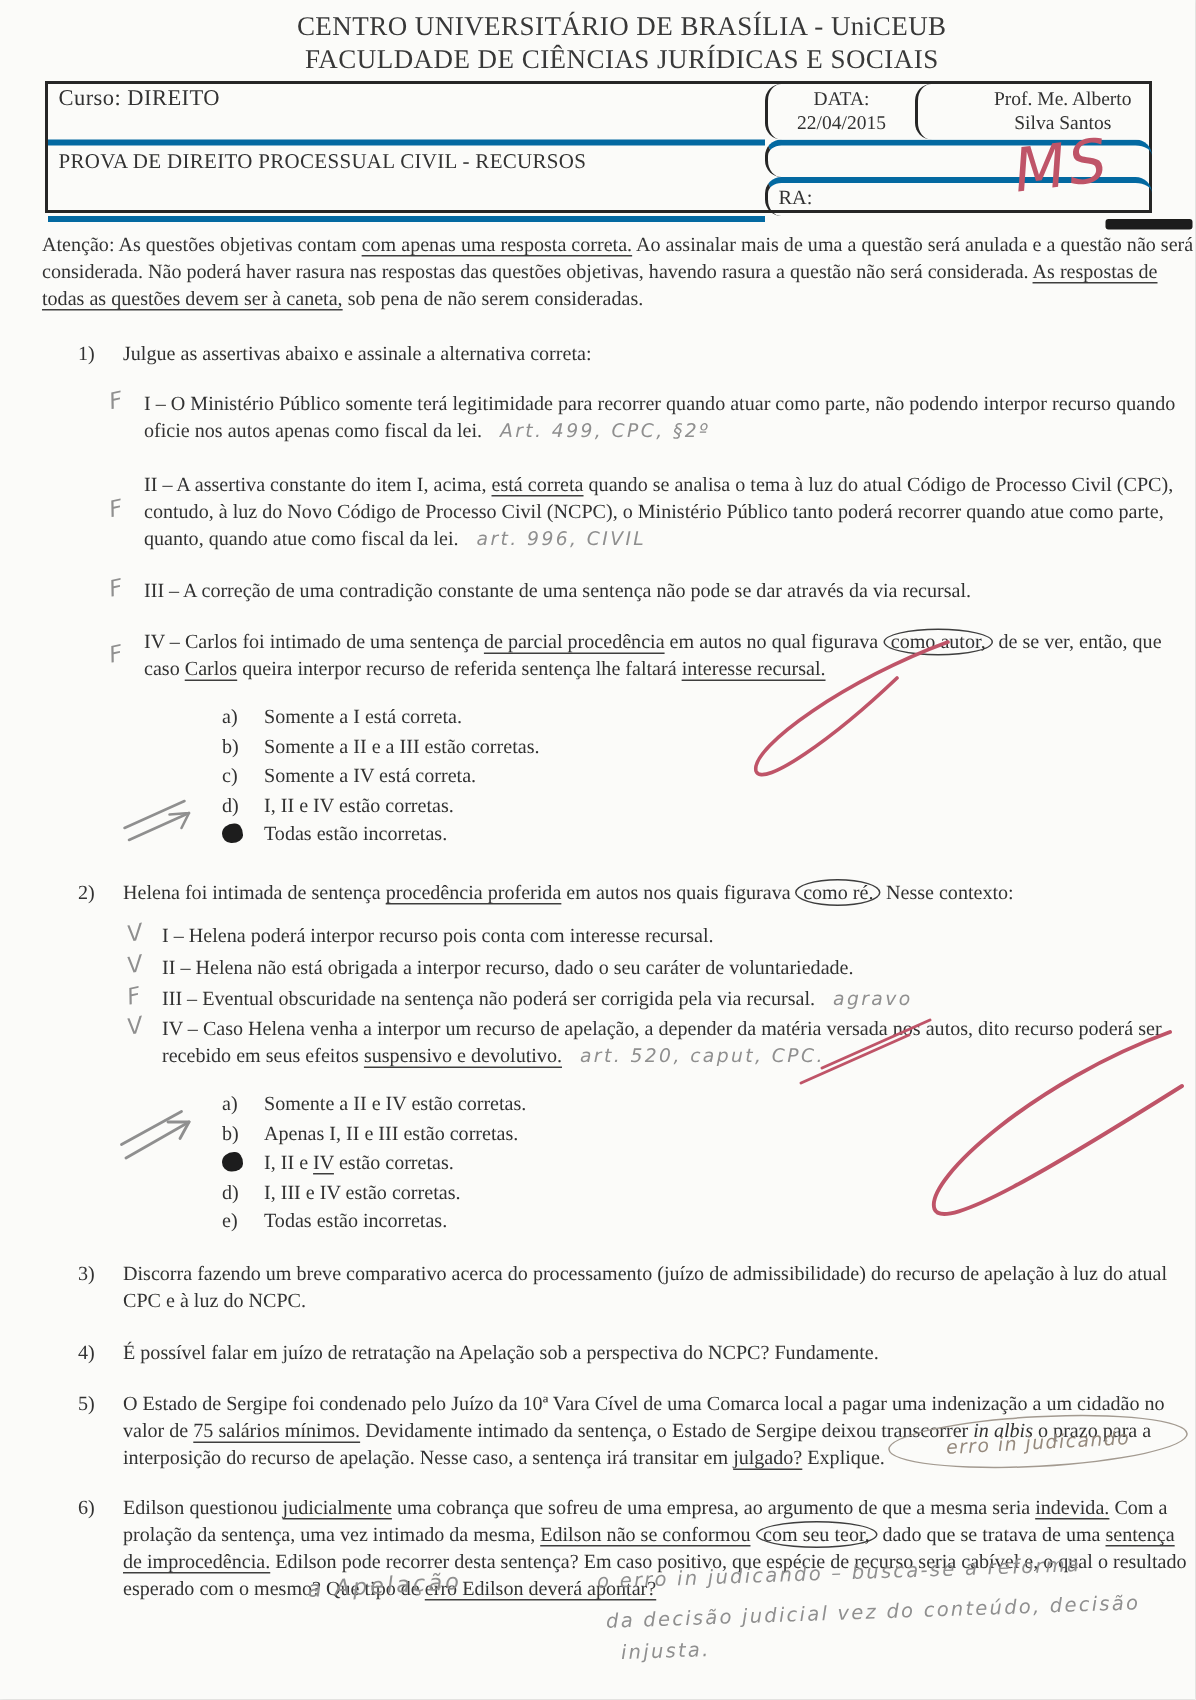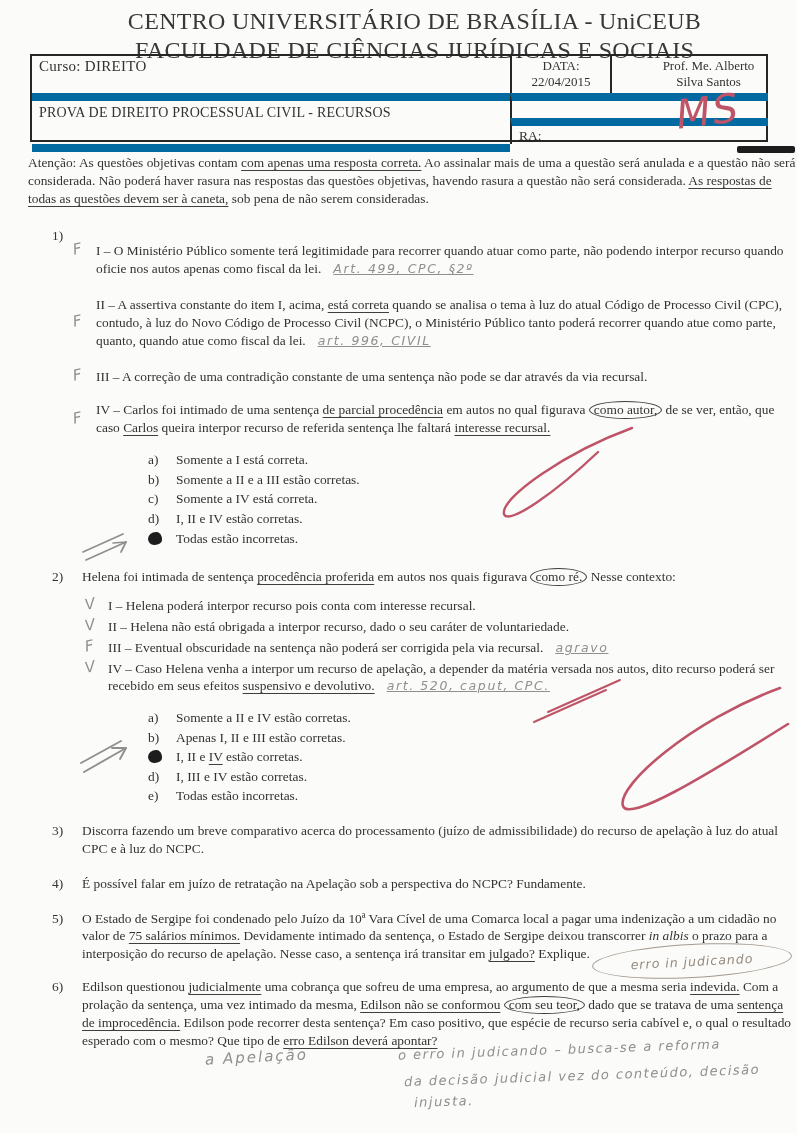--- a/index.html
+++ b/index.html
@@ -3,29 +3,29 @@
 <meta charset="utf-8">
 <style>
   html,body{margin:0;padding:0;background:#e8e8e6;}
   .page{
     position:relative;width:797px;height:1133px;margin:0 auto;
     background:var(--paper,#fbfbf9);
     font-family:"Liberation Serif",serif;color:var(--ink,#323232);
     overflow:hidden;box-shadow:0 0 4px rgba(0,0,0,.25);
   }
   
-  .titles{padding-top:7px;text-align:center;font-size:24px;line-height:1.2;letter-spacing:.3px;color:#383838;margin-left:32px;}
+  .titles{padding-top:7px;text-align:center;font-size:18px;line-height:1.2;letter-spacing:.3px;color:#383838;margin-left:32px;}
   
   .htable{
     position:absolute;top:54px;left:30px;width:738px;height:88px;
     display:grid;grid-template-columns:478px 100px 158px;grid-template-rows:37px 25px 26px;
     border:2px solid #262626;box-sizing:border-box;font-size:13.5px;background:transparent;
   }
   .cell{box-sizing:border-box;padding:2px 7px;overflow:hidden;}
-  .bl{border-left:2px solid #262626;} .bt{border-top:8px solid #0369a1;}
+  .bl{border-left:2px solid #262626;border-radius:11px;} .bt{border-top:4px solid #0369a1;}
   .c-curso{font-size:15px;letter-spacing:.3px;}
   .c-data{text-align:center;line-height:1.25;font-size:13px;}
   .c-prof{text-align:center;line-height:1.2;font-size:13px;padding-left:44px;}
   .c-prova{font-size:14px;letter-spacing:.2px;padding-top:4px;grid-column:1;}
   .c-blank{grid-column:2 / 4;}
   .c-aluno{grid-column:1;font-size:13.5px;}
   .c-ra{grid-column:2 / 4;font-size:13.5px;}
   
   .content{position:absolute;top:154px;left:28px;width:772px;font-size:13.4px;line-height:1.33;}
   .notice{margin:0;color:#333;}
@@ -48,21 +48,21 @@
   .blob{
     display:inline-block;width:14px;height:13px;margin:0 14px 0 0;vertical-align:-2px;
     background:#1d1d1d;border-radius:60% 40% 55% 45% / 55% 60% 40% 50%;
   }
   
   .u{text-decoration:underline;text-decoration-thickness:1.3px;text-underline-offset:2.5px;text-decoration-color:#3e3e3e;}
   .i{font-style:italic;}
   .ci{display:inline-block;border:1.4px solid #3e3e3e;border-radius:50%;padding:0 4px 1px;line-height:1.12;}
   .hw{
     font-family:"DejaVu Sans",sans-serif;font-style:italic;color:var(--pencil,#8f8f8f);
-    font-size:12.5px;letter-spacing:1.6px;white-space:nowrap;padding-left:12px;text-decoration:underline;
+    font-size:12.5px;letter-spacing:1.6px;white-space:nowrap;padding-left:12px;
   }
   
   .hw-abs{
     position:absolute;z-index:6;font-family:"DejaVu Sans",sans-serif;font-style:italic;
     color:var(--pencil,#8f8f8f);
   }
   .hw-ms{left:676px;top:88px;font-size:40px;color:var(--red_pen,#bf5468);transform:rotate(-7deg);letter-spacing:2px;}
   .hw-circle{
     left:592px;top:944px;width:198px;height:32px;border:1.5px solid #a39a90;border-radius:50%;
     display:flex;align-items:center;justify-content:center;font-size:12.5px;color:#95897d;
@@ -104,20 +104,21 @@
   <div class="hw-abs hw-ms">MS</div>
   <div class="artifact"></div>
 
   <main class="content">
 
     <p class="notice"><span>Atenção: As questões objetivas contam </span><span class="u">com apenas uma resposta correta.</span><span> Ao assinalar mais de uma a questão será anulada e a questão não será considerada. Não poderá haver rasura nas respostas das questões objetivas, havendo rasura a questão não será considerada. </span><span class="u">As respostas de todas as questões devem ser à caneta,</span><span> sob pena de não serem consideradas.</span></p>
 
     <section class="q" style="margin-top:20px;">
       <span class="qnum">1)</span>
       <div class="qbody">
+        <p class="qintro">Julgue as assertivas abaixo e assinale a alternativa correta:</p>
 
         <div class="item">
           <span class="mark">F</span>
           <p><span>I – O Ministério Público somente terá legitimidade para recorrer quando atuar como parte, não podendo interpor recurso quando oficie nos autos apenas como fiscal da lei.</span><span class="hw">Art. 499, CPC, §2º</span></p>
         </div>
         <div class="item" style="margin-top:18px;">
           <span class="mark" style="top:16px;">F</span>
           <p><span>II – A assertiva constante do item I, acima, </span><span class="u">está correta</span><span> quando se analisa o tema à luz do atual Código de Processo Civil (CPC), contudo, à luz do Novo Código de Processo Civil (NCPC), o Ministério Público tanto poderá recorrer quando atue como parte, quanto, quando atue como fiscal da lei.</span><span class="hw">art. 996, CIVIL</span></p>
         </div>
         <div class="item" style="margin-top:18px;">

